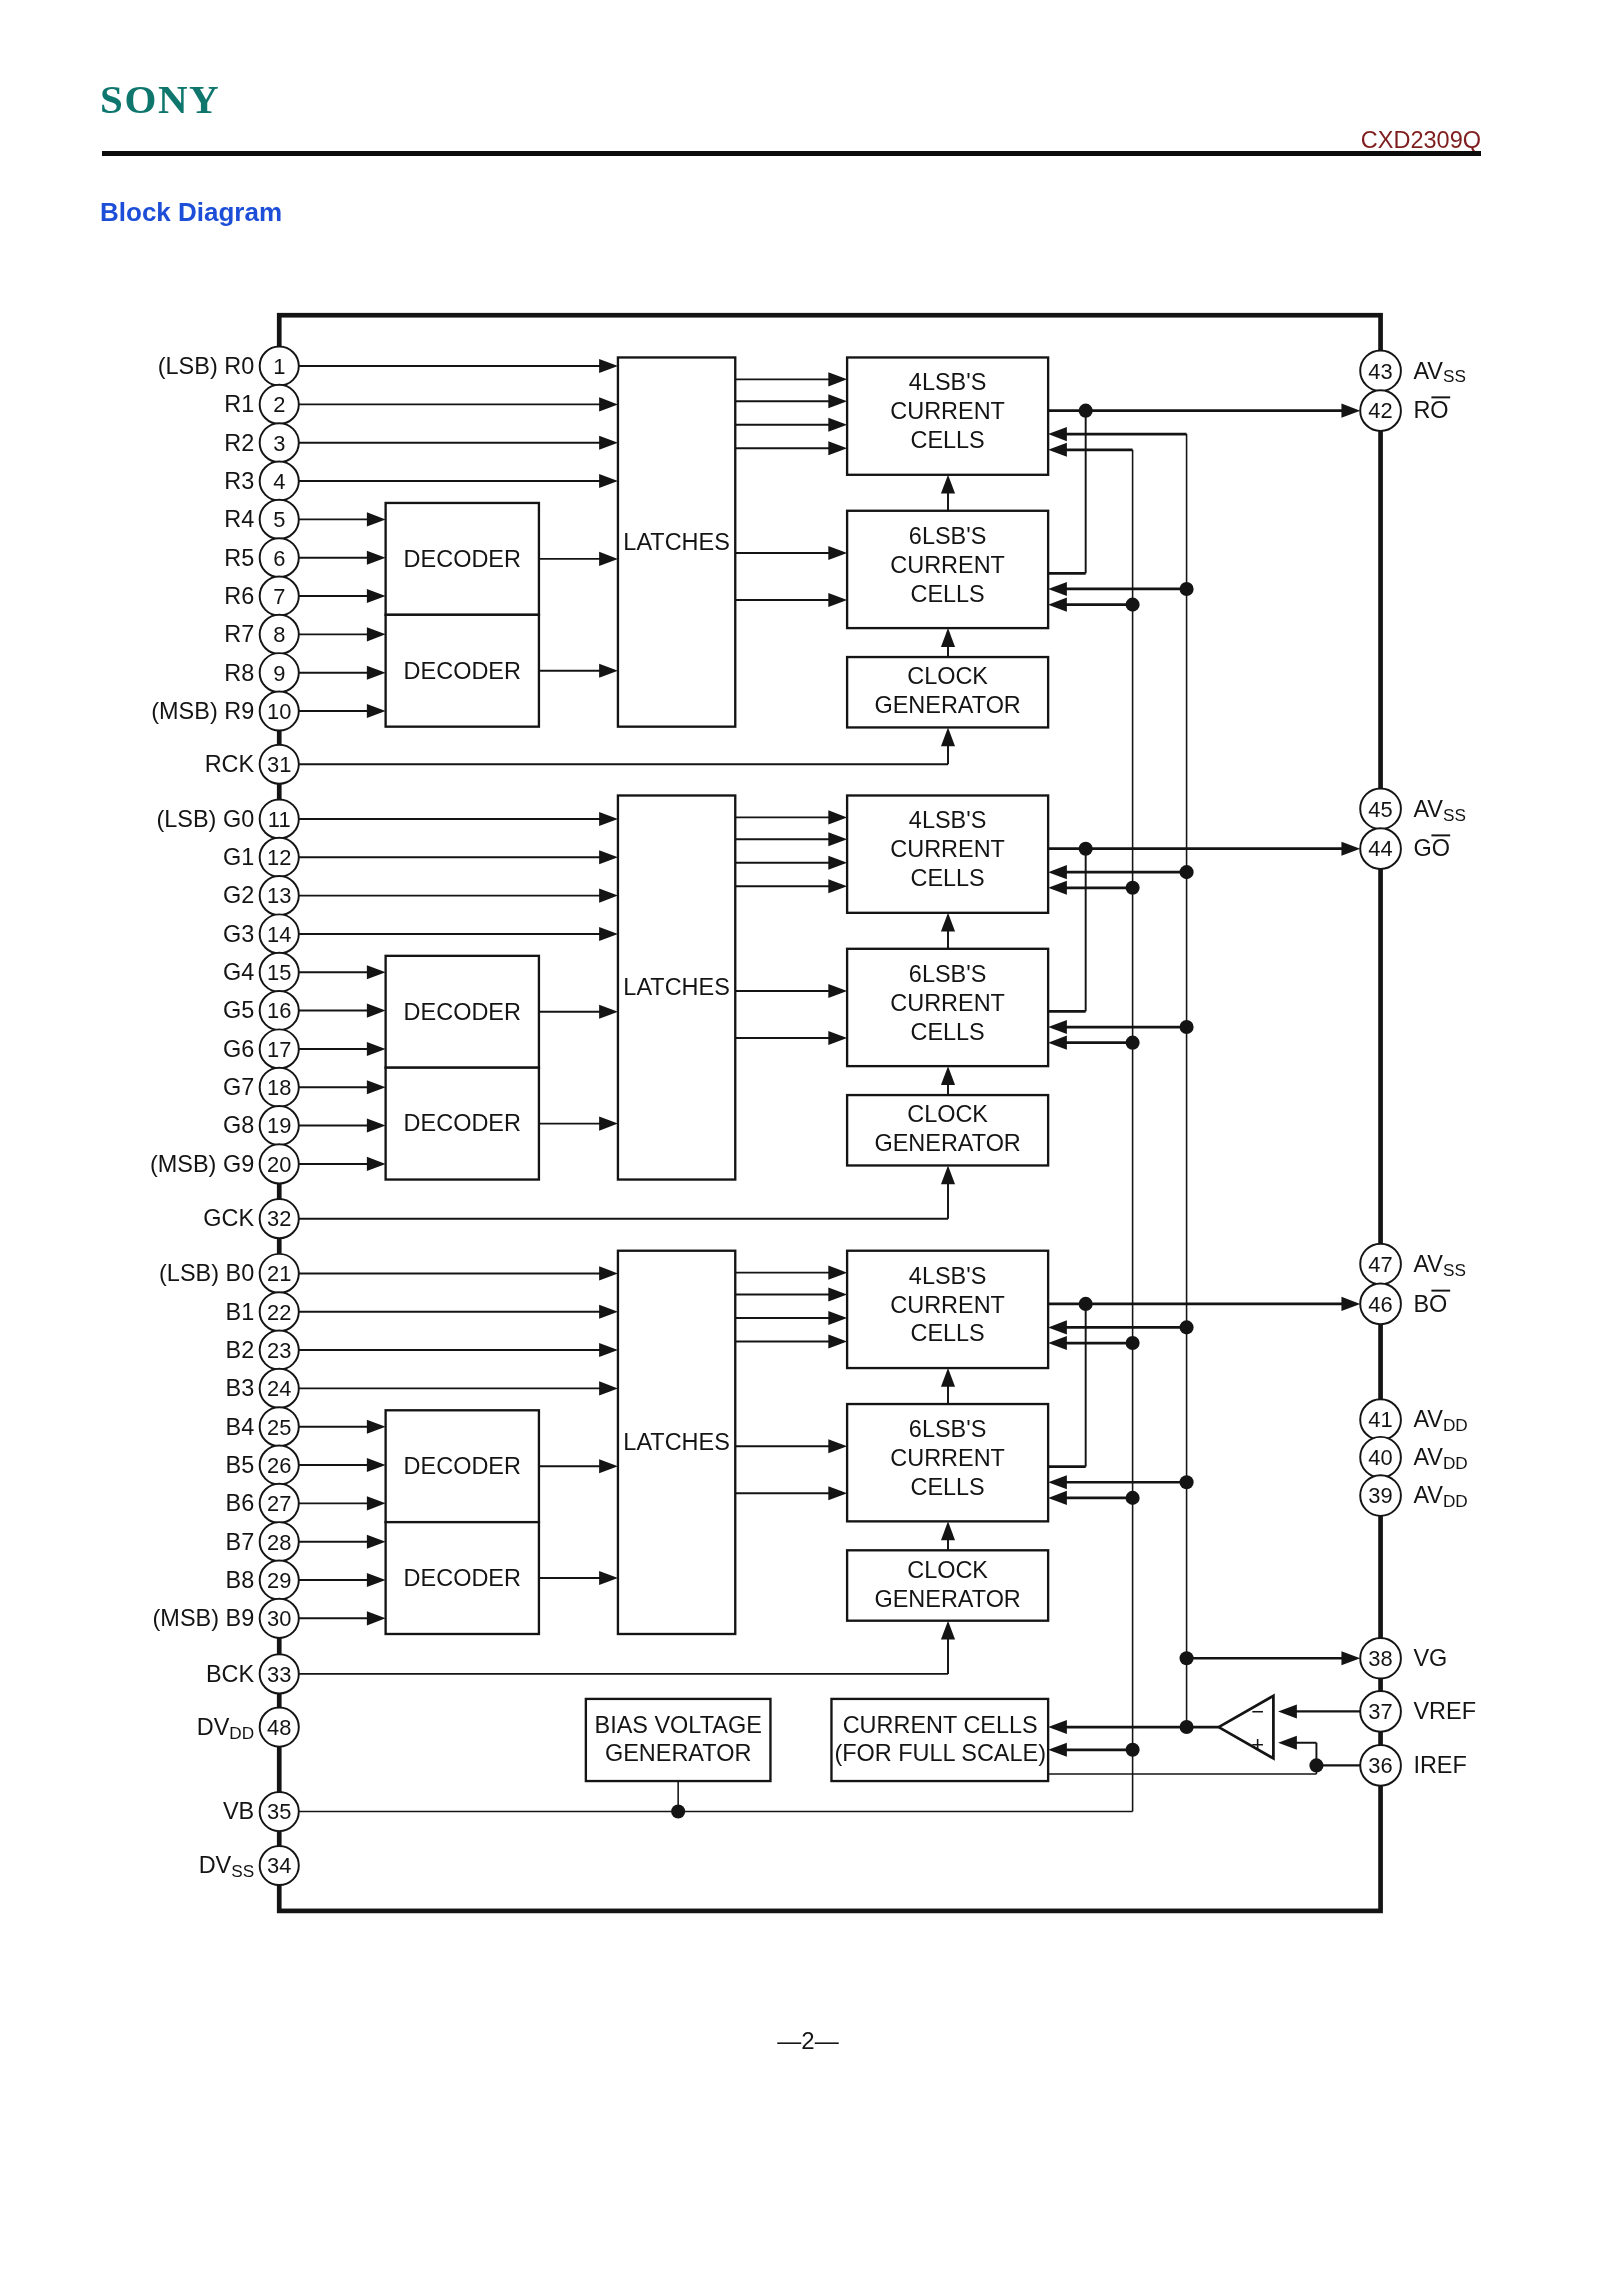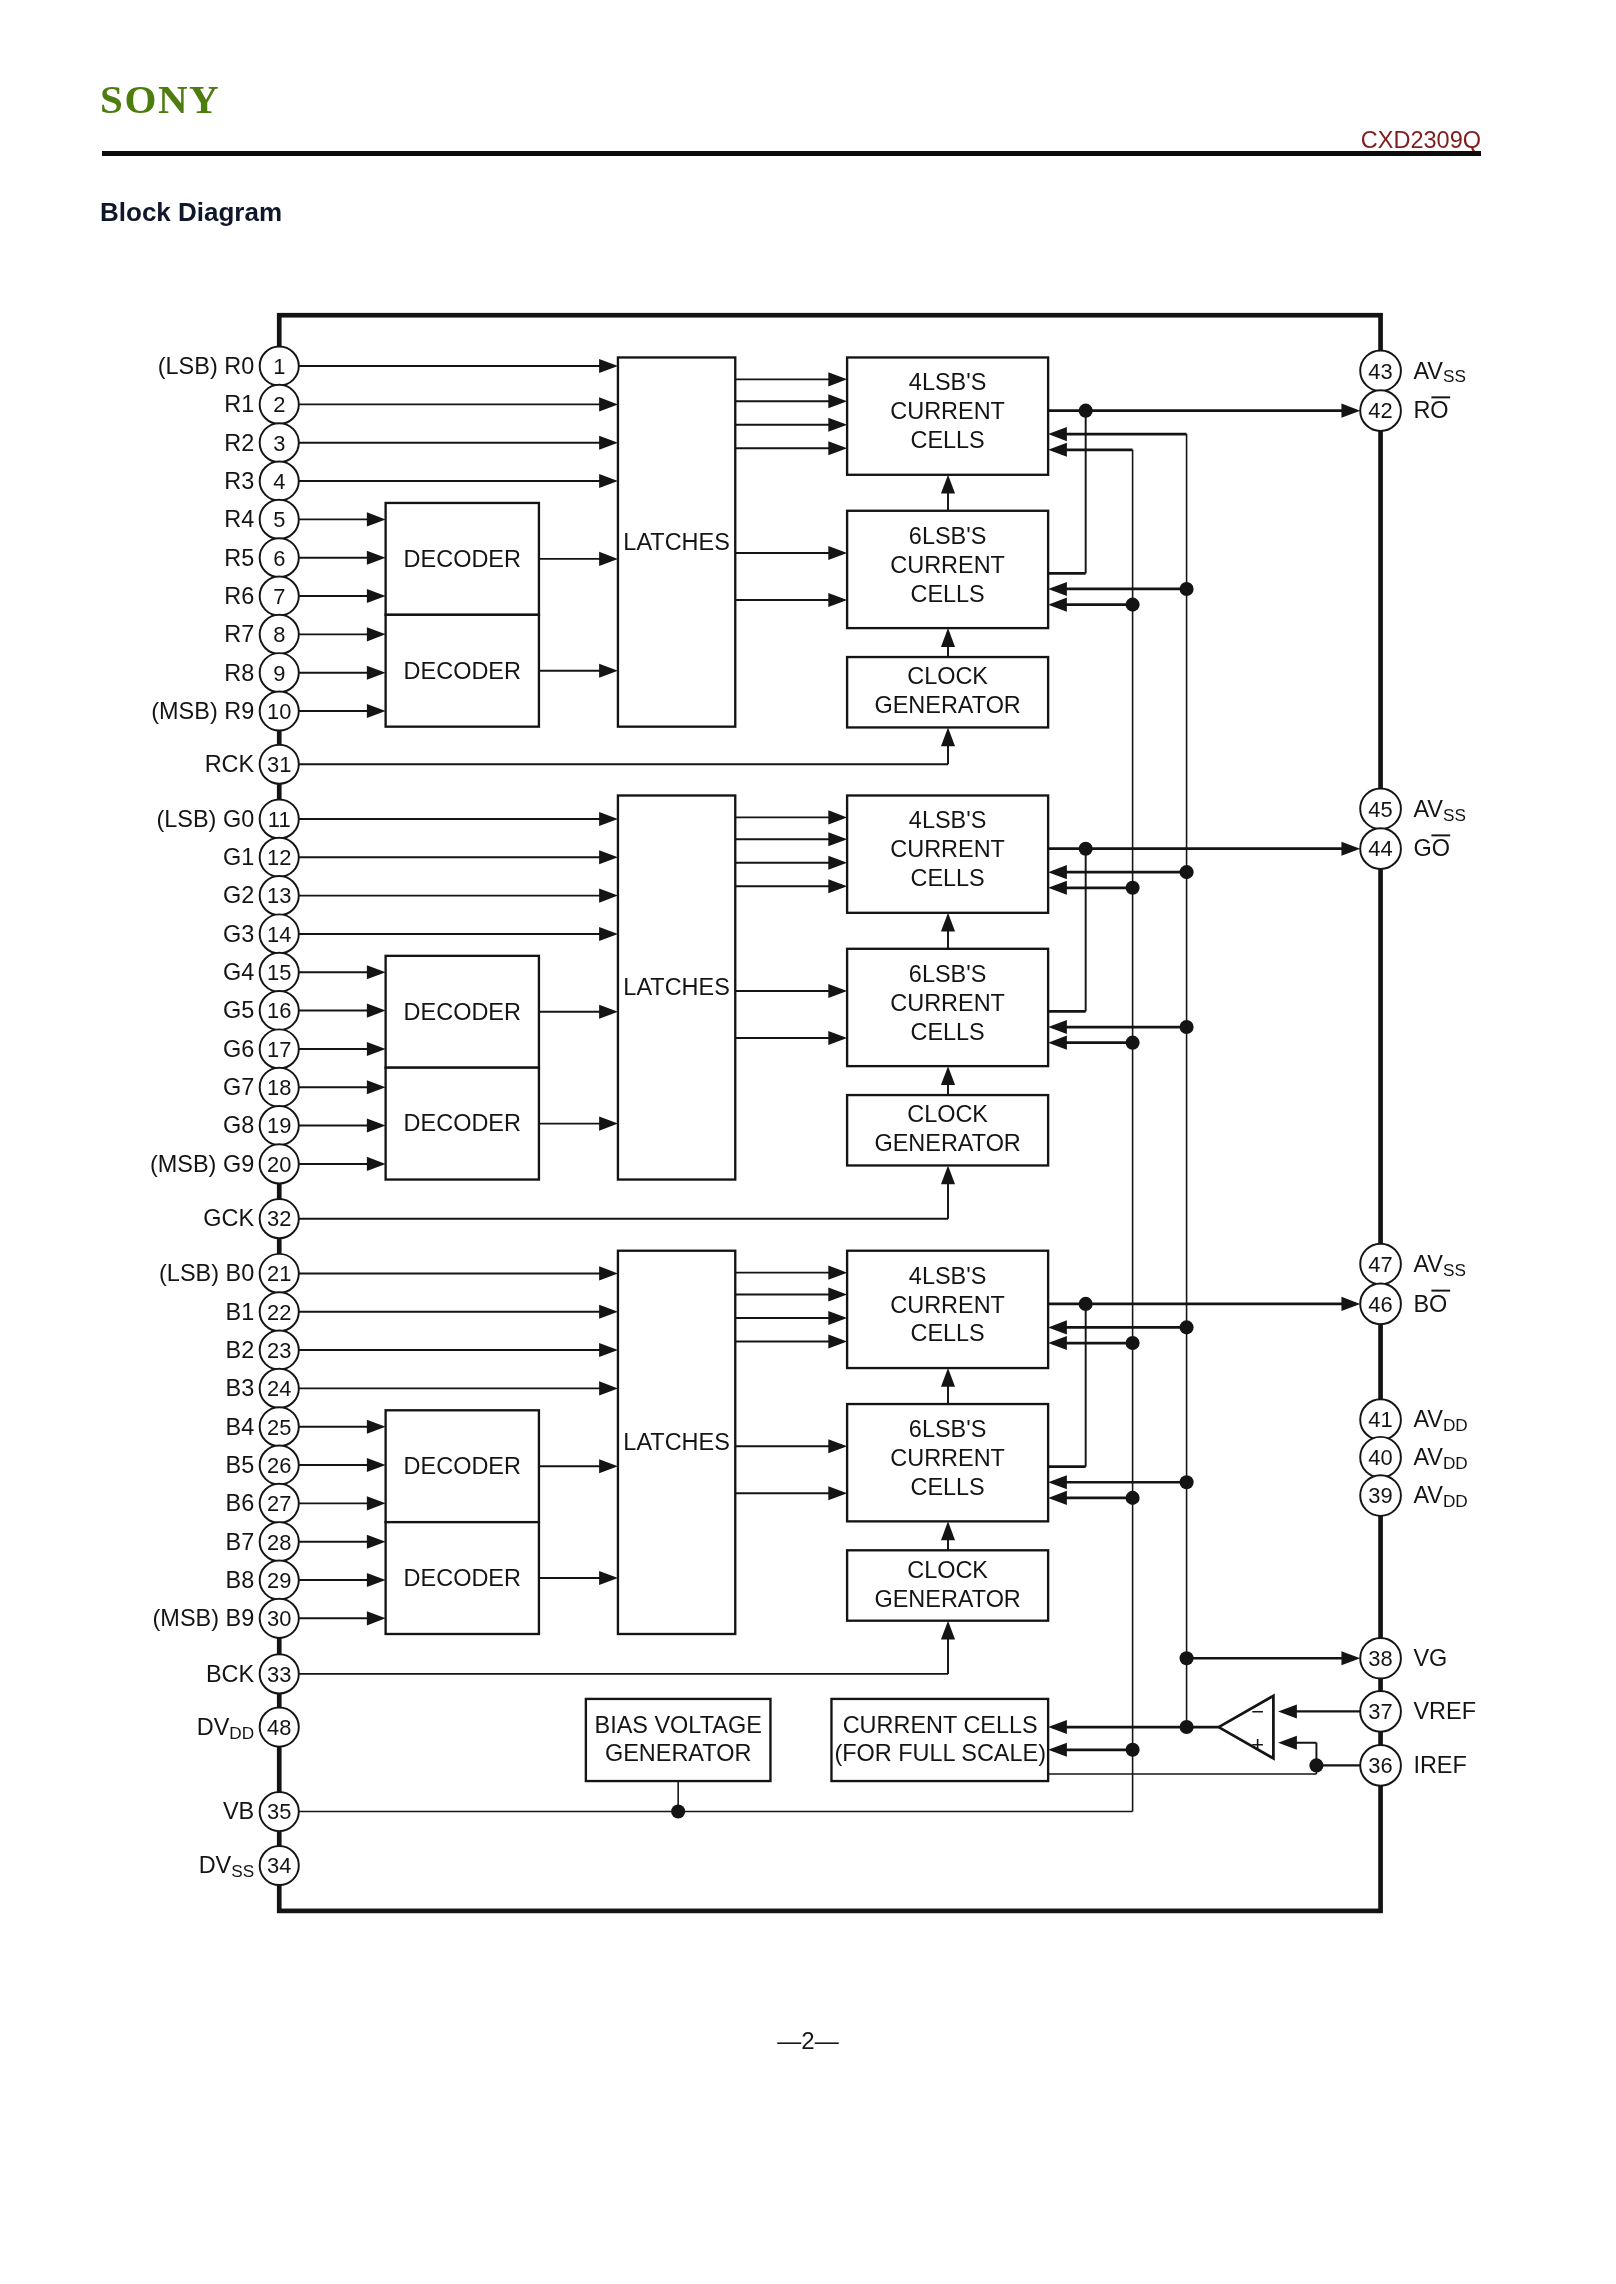--- a/index.html
+++ b/index.html
@@ -3,30 +3,30 @@
 <meta charset="utf-8">
 <style>
   html,body { margin:0; padding:0; background:#e8e8e8; }
   .page {
     position:relative; width:1616px; height:2284px; background:#ffffff;
     font-family:"Liberation Sans", sans-serif; color:#111; overflow:hidden;
   }
   .brand {
     position:absolute; left:100px; top:75px;
     font-family:"Liberation Serif", serif; font-weight:900; font-size:41px;
-    letter-spacing:1.6px; color:#4d7c0f;
+    letter-spacing:1.6px; color:#0f766e;
   }
   .part {
     position:absolute; right:135px; top:127px; font-size:23.5px; color:#7f1d1d;
   }
   .rule {
     position:absolute; left:102px; top:151px; width:1379px; height:4.7px; background:#0c0c0c;
   }
   .doc-title {
-    position:absolute; left:100px; top:197px; font-size:26px; font-weight:bold; color:#0f172a;
+    position:absolute; left:100px; top:197px; font-size:26px; font-weight:bold; color:#1d4ed8;
   }
   .page-num {
     position:absolute; left:0; top:2027px; width:100%; text-align:center;
     font-size:24px; color:#161616;
   }
   svg { position:absolute; left:0; top:0; }
   svg text { fill:#141414; }
 </style>
 </head>
 <body>

